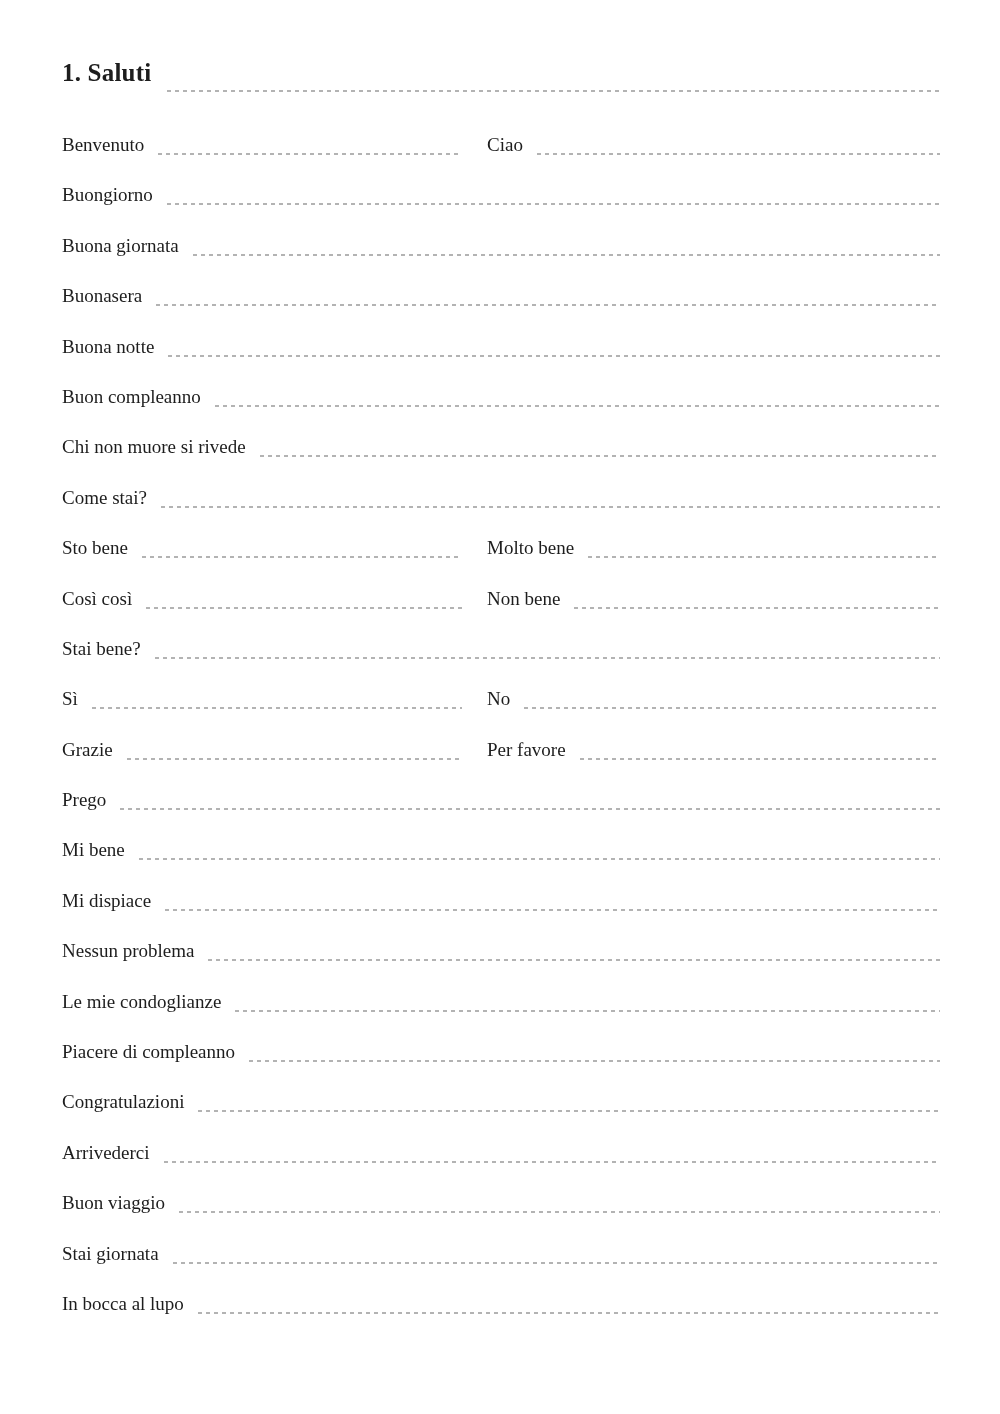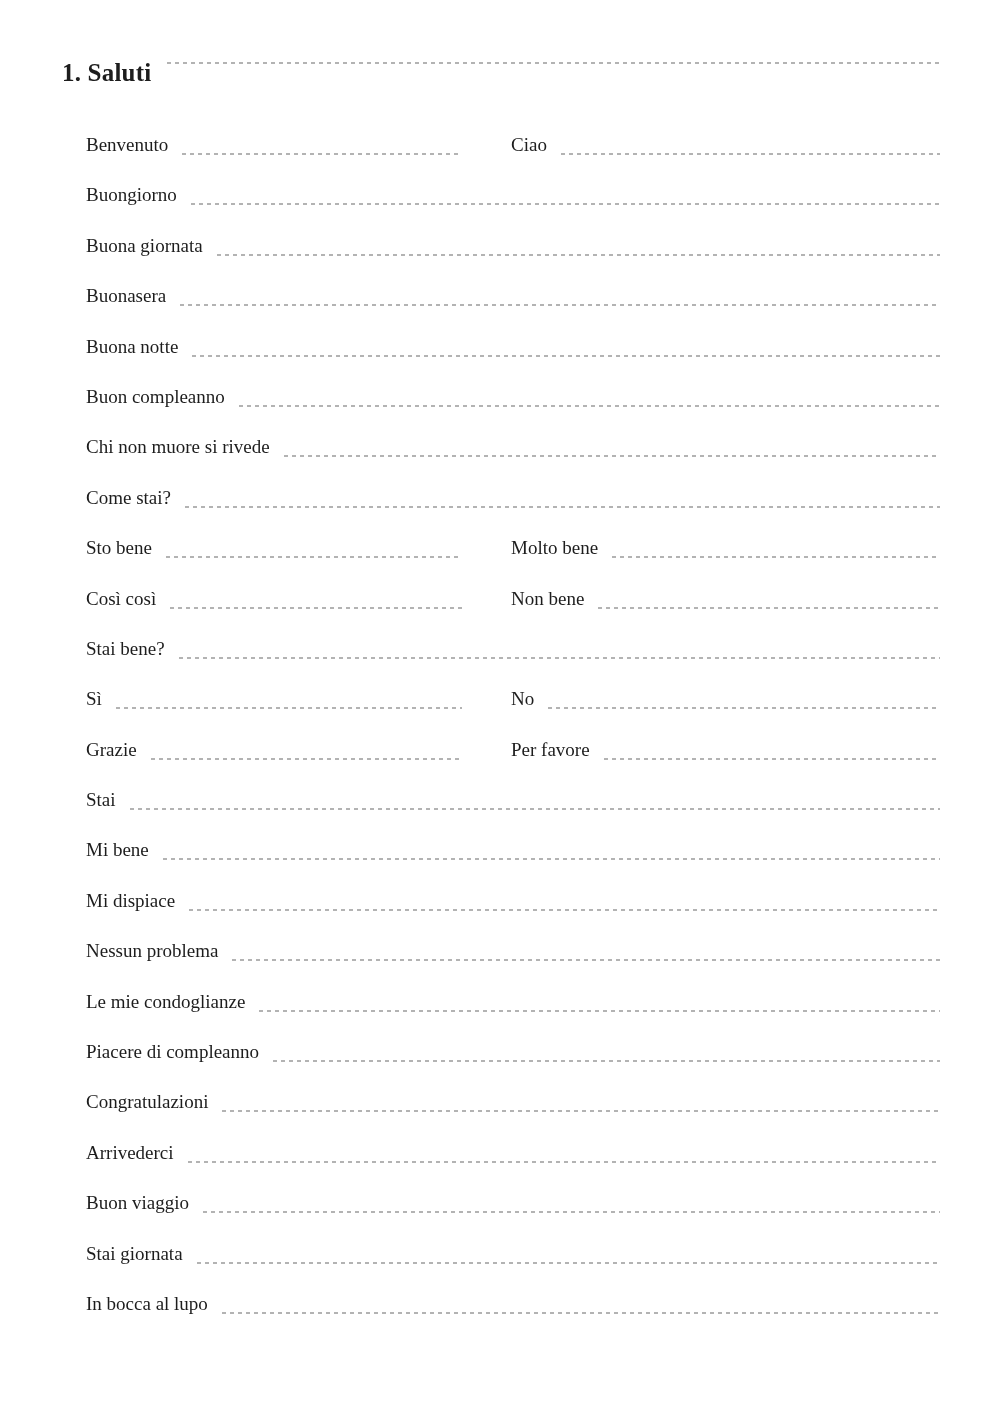--- a/index.html
+++ b/index.html
@@ -8,21 +8,21 @@
     height: 1414px;
     background: #ffffff;
     box-sizing: border-box;
     padding: 58px 60px 0 62px;
     font-family: "Liberation Serif", "DejaVu Serif", serif;
     color: #1d1d1d;
     overflow: hidden;
   }
   .title-row {
     display: flex;
-    align-items: flex-start;
+    align-items: flex-end;
     height: 30px;
   }
   .page-title {
     font-size: 25px;
     font-weight: bold;
     line-height: 30px;
     margin: 0;
     white-space: nowrap;
     letter-spacing: 0.2px;
   }
@@ -47,21 +47,20 @@
     min-width: 0;
   }
   .cell.half {
     flex: 0 0 400px;
     margin-right: 25px;
   }
   .term {
     font-size: 19px;
     line-height: 50.4px;
     white-space: nowrap;
-    margin-left: 24px;
   }
   .cell .dash-line { margin-left: 14px; }
 </style>
 </head>
 <body>
 
 <div class="page">
   <div class="title-row">
     <h1 class="page-title">1. Saluti</h1>
     <div class="dash-line"></div>
@@ -160,21 +159,21 @@
           <span class="term">Grazie</span>
           <div class="dash-line"></div>
         </div>
         <div class="cell">
           <span class="term">Per favore</span>
           <div class="dash-line"></div>
         </div>
       </div>
       <div class="row">
         <div class="cell">
-          <span class="term">Stai</span>
+          <span class="term">Prego</span>
           <div class="dash-line"></div>
         </div>
       </div>
       <div class="row">
         <div class="cell">
           <span class="term">Mi bene</span>
           <div class="dash-line"></div>
         </div>
       </div>
       <div class="row">

